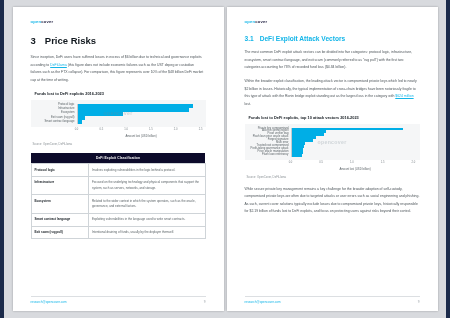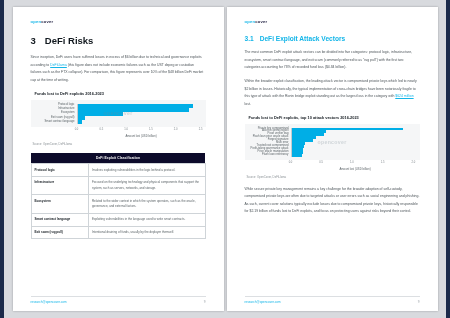--- a/index.html
+++ b/index.html
@@ -260,21 +260,21 @@
   <div class="edge-rail right"></div>
 
   <div class="page">
 
     <div class="brand">
       <span>open</span><span class="brand-dark">cover</span>
     </div>
 
     <div class="h-sec">
       <span class="num">3</span>
-      <span class="txt">DeFi Risks</span>
+      <span class="txt">Price Risks</span>
     </div>
 
     <p class="body">Since inception, DeFi users have suffered losses in excess of $6 billion due to technical and governance exploits according to <a href="#">DeFiLlama</a> (this figure does not include economic failures such as the UST depeg or custodian failures such as the FTX collapse). For comparison, this figure represents over 10% of the $48 billion DeFi market cap at the time of writing.</p>
 
     <div class="chart-block">
       <div class="chart-title">Funds lost to DeFi exploits 2016-2023</div>
 
       <div class="chart-area" id="chart-left">
         <div class="cat-col">
             <div class="cat-label">Protocol logic</div>

